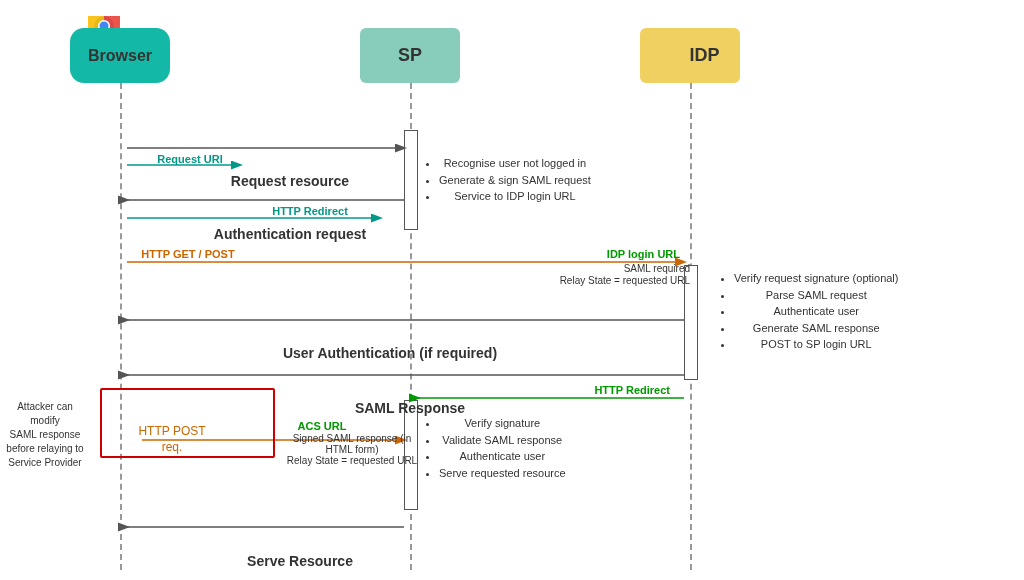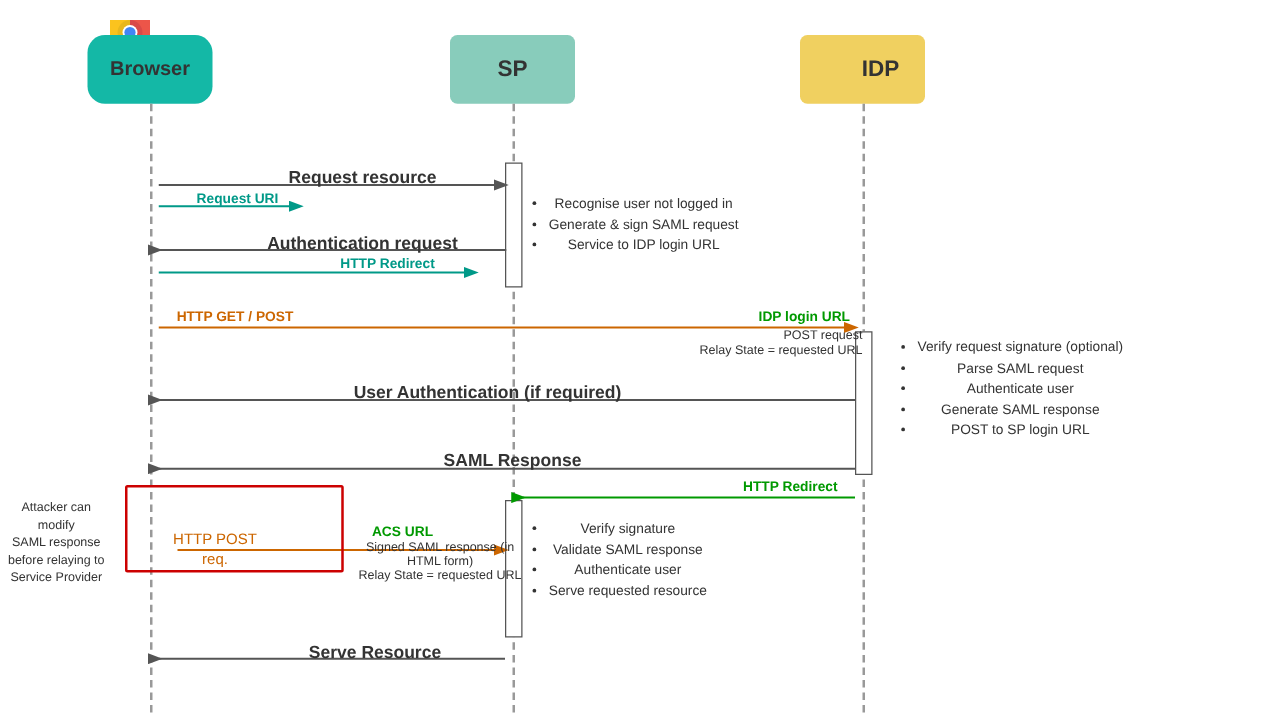--- a/index.html
+++ b/index.html
@@ -95,21 +95,21 @@
       pointer-events: none;
     }
 
     
     .msg-label {
       position: absolute;
       text-align: center;
       font-size: 13px;
       color: #333;
     }
-    .msg-label.bold { font-weight: bold; font-size: 14px; }
+    .msg-label.bold { font-weight: bold; font-size: 14px; margin-top: 40px; }
     .msg-label.teal { color: #009988; font-weight: bold; font-size: 11px; }
     .msg-label.orange { color: #cc6600; font-weight: bold; font-size: 11px; }
     .msg-label.green { color: #009900; font-weight: bold; font-size: 11px; }
 
     
     .note-box {
       position: absolute;
       font-size: 11px;
       line-height: 1.5;
       color: #333;
@@ -245,21 +245,21 @@
 
   <div class="msg-label orange" style="left:128px; top:248px; width:120px;">
     <span>HTTP GET / POST</span>
   </div>
 
   <div class="msg-label green" style="left:570px; top:248px; width:110px; text-align:right;">
     <span>IDP login URL</span>
   </div>
 
   <div class="msg-label" style="left:560px; top:263px; width:130px; text-align:right; font-size:10px;">
-    <span>POST request</span>
+    <span>SAML required</span>
   </div>
   <div class="msg-label" style="left:530px; top:275px; width:160px; text-align:right; font-size:10px;">
     <span>Relay State = requested URL</span>
   </div>
 
   <div class="note-box" style="left:720px; top:270px;">
     <ul>
       <li>Verify request signature (optional)</li>
       <li>Parse SAML request</li>
       <li>Authenticate user</li>

